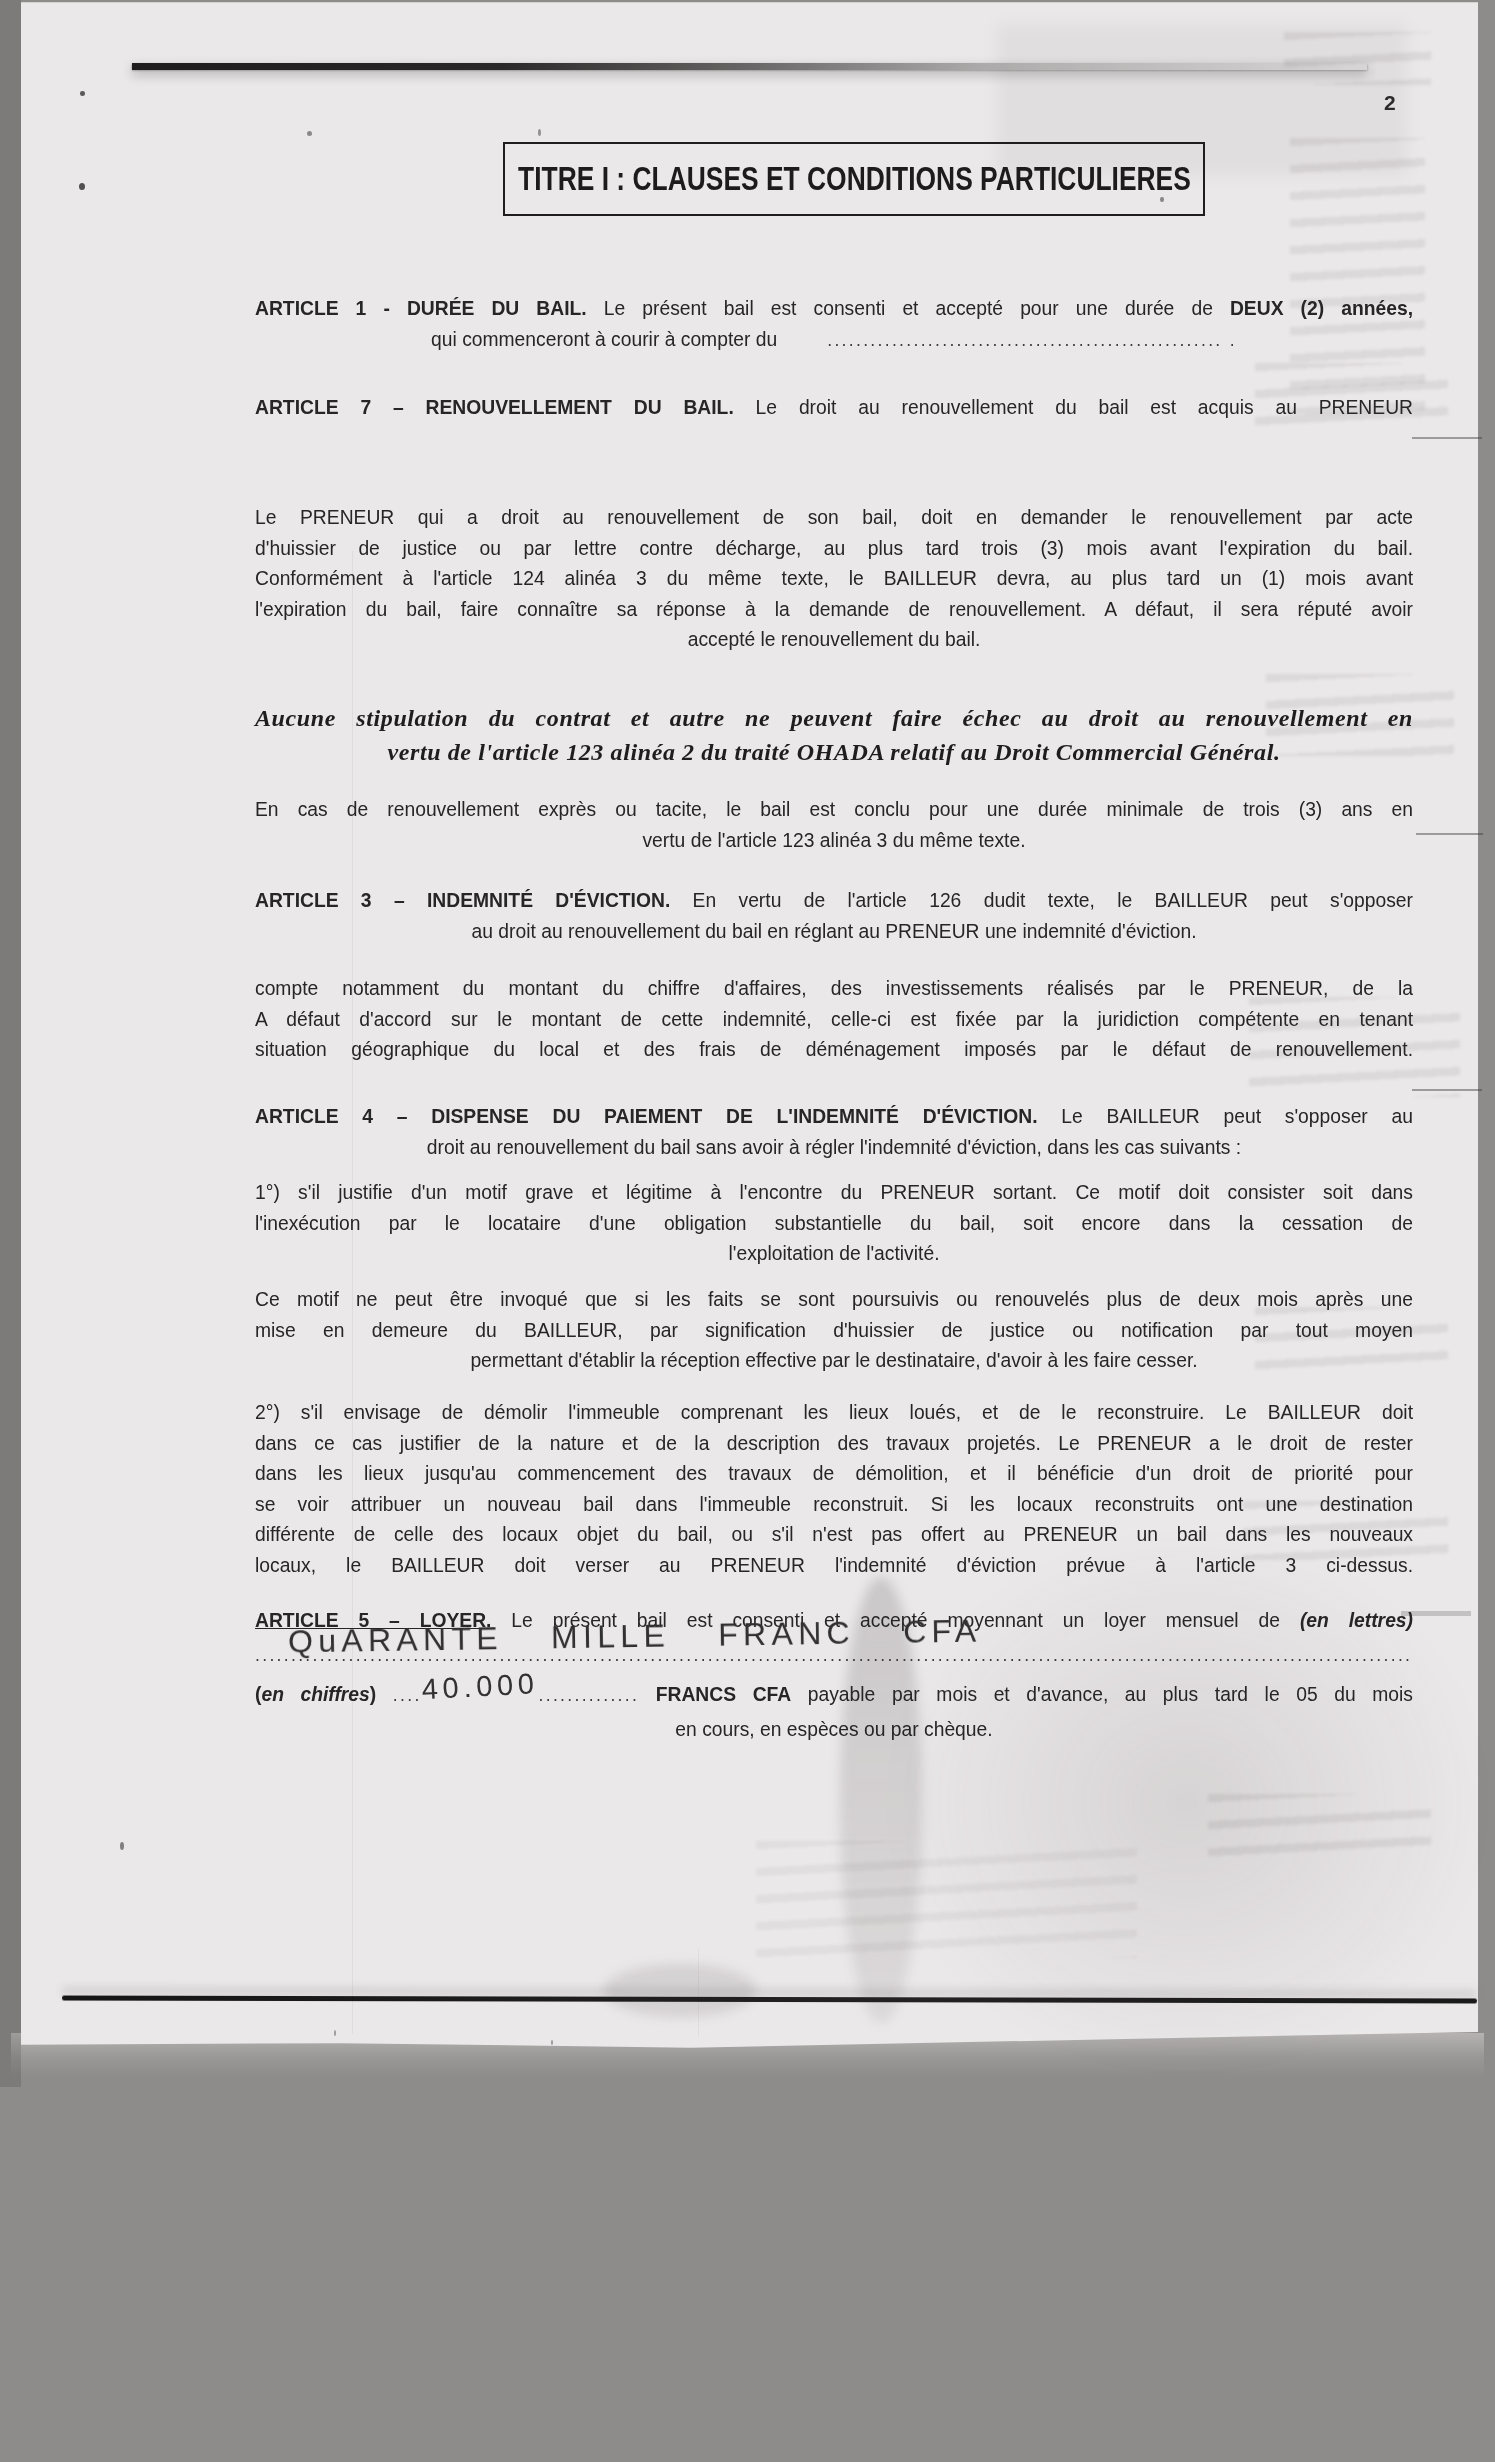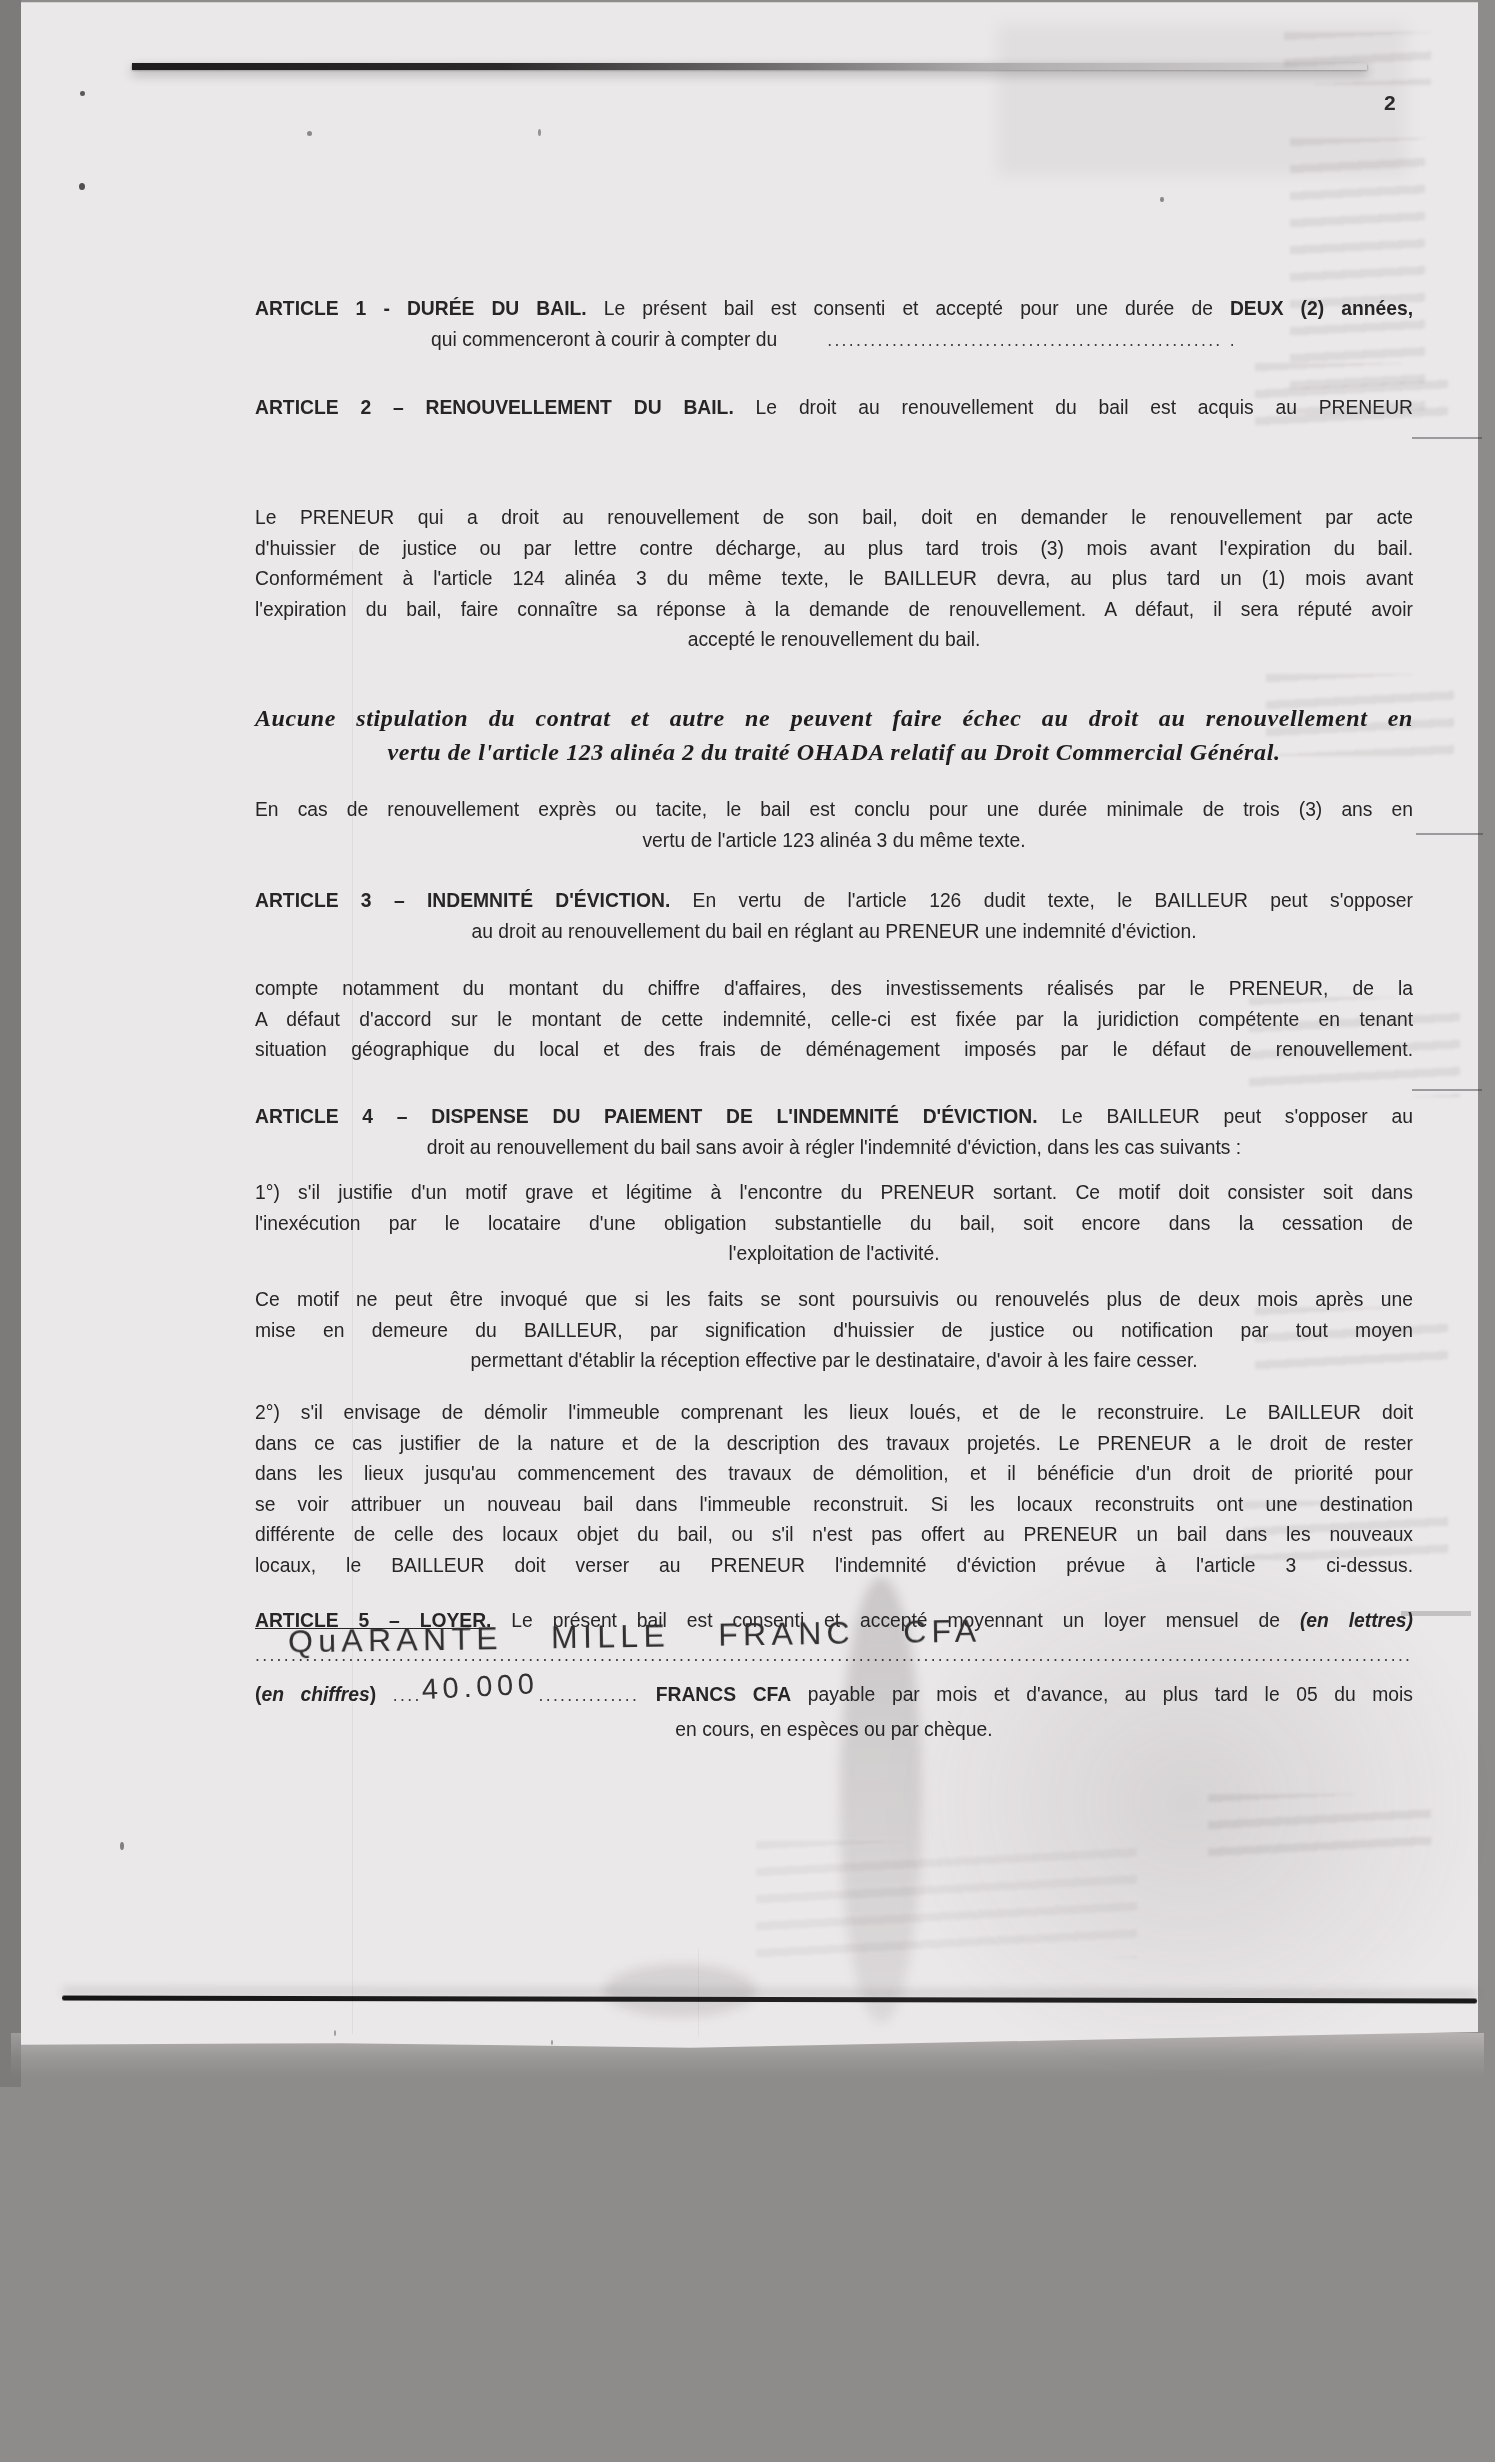--- a/index.html
+++ b/index.html
@@ -56,29 +56,32 @@
   <div class="shadow-band"></div>
   <div id="paper"></div>
   <div class="left-strip"></div>
 
   <div class="paper-shade" style="left:879px;top:1524px;width:616px;height:557px;background:radial-gradient(ellipse at center,rgba(95,90,92,.14),transparent 70%);filter:blur(5.9px);"></div>
   <div class="paper-shade smear" style="left:840px;top:1577px;width:82px;height:446px;background:linear-gradient(rgba(90,86,88,.22),rgba(90,86,88,.10));filter:blur(5.3px);"></div>
   <div class="paper-shade smear" style="left:604px;top:1964px;width:152px;height:53px;background:rgba(70,65,68,.13);filter:blur(5.3px);"></div>
   <div class="paper-shade" style="left:997px;top:23.5px;width:410px;height:152px;background:rgba(0,0,0,.04);filter:blur(8.2px);"></div>
 
   <div id="content">
+    <div id="title-box">
+      <span>TITRE I : CLAUSES ET CONDITIONS PARTICULIERES</span>
+    </div>
     <div id="page-number">2</div>
 
     <div>
         <div class="block" style="top: 294px;">
           <div class="line just"><span class="b">ARTICLE 1 - DURÉE DU BAIL.</span><span> Le présent bail est consenti et accepté pour une durée de </span><span class="b">DEUX (2) années,</span></div>
           <div class="line"><span>qui commenceront à courir à compter du</span><span class="dt" style="padding-left: 50px;">....................................................... .</span></div>
         </div>
         <div class="block" style="top: 393px;">
-          <div class="line just"><span class="b">ARTICLE 2 – RENOUVELLEMENT DU BAIL.</span><span> Le droit au renouvellement du bail est acquis au PRENEUR</span></div>
+          <div class="line just"><span class="b">ARTICLE 7 – RENOUVELLEMENT DU BAIL.</span><span> Le droit au renouvellement du bail est acquis au PRENEUR</span></div>
         </div>
         <div class="block" style="top: 503px;">
           <div class="line just"><span>Le PRENEUR qui a droit au renouvellement de son bail, doit en demander le renouvellement par acte</span></div>
           <div class="line just"><span>d'huissier de justice ou par lettre contre décharge, au plus tard trois (3) mois avant l'expiration du bail.</span></div>
           <div class="line just"><span>Conformément à l'article 124 alinéa 3 du même texte, le BAILLEUR devra, au plus tard un (1) mois avant</span></div>
           <div class="line just"><span>l'expiration du bail, faire connaître sa réponse à la demande de renouvellement. A défaut, il sera réputé avoir</span></div>
           <div class="line"><span>accepté le renouvellement du bail.</span></div>
         </div>
         <div class="block serif-italic" style="top: 702px;">
           <div class="line just"><span class="sf">Aucune stipulation du contrat et autre ne peuvent faire échec au droit au renouvellement en</span></div>

